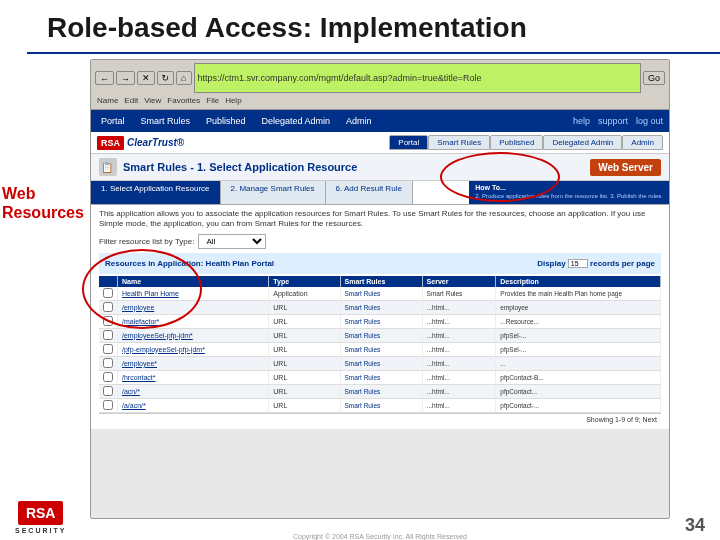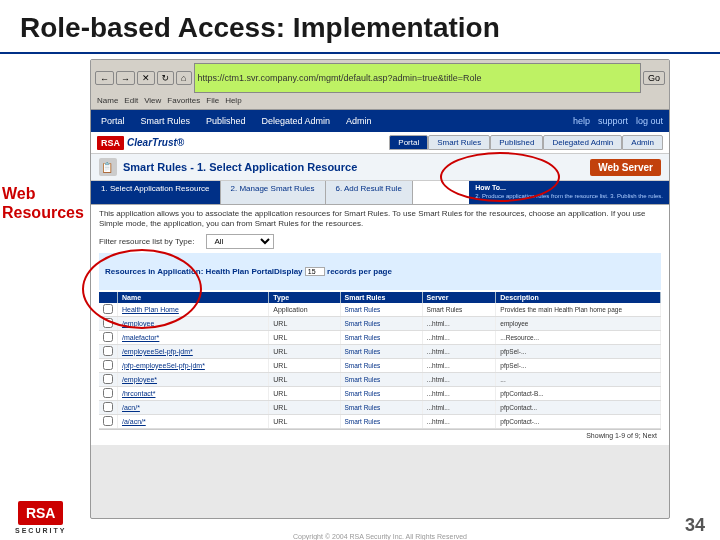--- a/index.html
+++ b/index.html
@@ -10,20 +10,21 @@
       font-family: Arial, sans-serif;
       overflow: hidden;
       position: relative;
     }
 
     
     .page-header {
       background: #ffffff;
       padding: 12px 20px 8px 20px;
       border-bottom: 2px solid #003087;
+      margin-left: 27px;
     }
     .page-title {
       font-size: 28px;
       font-weight: bold;
       color: #1a1a1a;
     }
 
     
     .main-content {
       display: flex;
@@ -239,43 +240,43 @@
     .instruction-text {
       color: #333;
       font-size: 8px;
       margin-bottom: 4px;
       line-height: 1.3;
     }
 
     .filter-bar {
       display: flex;
       align-items: center;
-      gap: 12px;
+      gap: 4px;
       margin-bottom: 4px;
     }
     .filter-label {
       font-size: 8px;
       color: #333;
     }
     .filter-select {
       border: 1px solid #aaa;
       font-size: 8px;
       padding: 1px 3px;
       background: white;
     }
 
     .section-header {
       background: #ddeeff;
-      padding: 14px 6px;
+      padding: 6px 6px;
       font-size: 8px;
       font-weight: bold;
       color: #003087;
       margin-bottom: 2px;
       display: flex;
-      justify-content: flex-start;
+      justify-content: space-between;
     }
 
     
     .resources-table {
       width: 100%;
       border-collapse: collapse;
       font-size: 7.5px;
     }
     .resources-table th {
       background: #003087;

